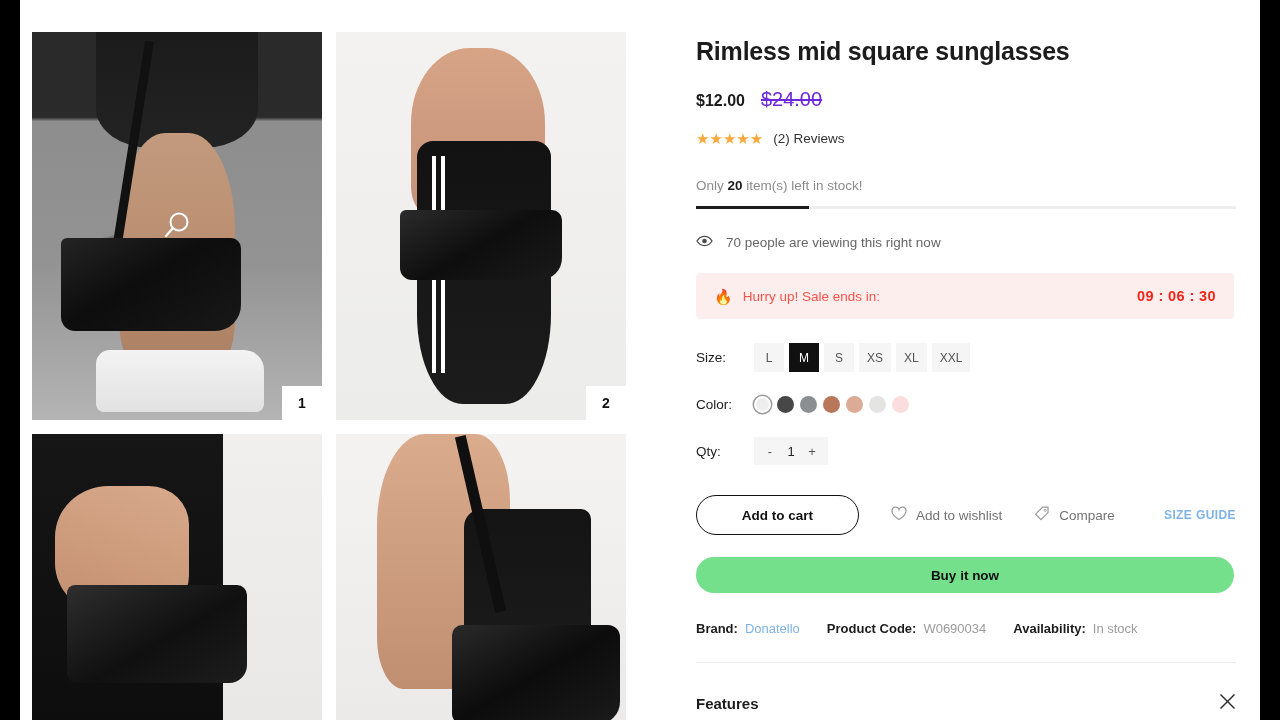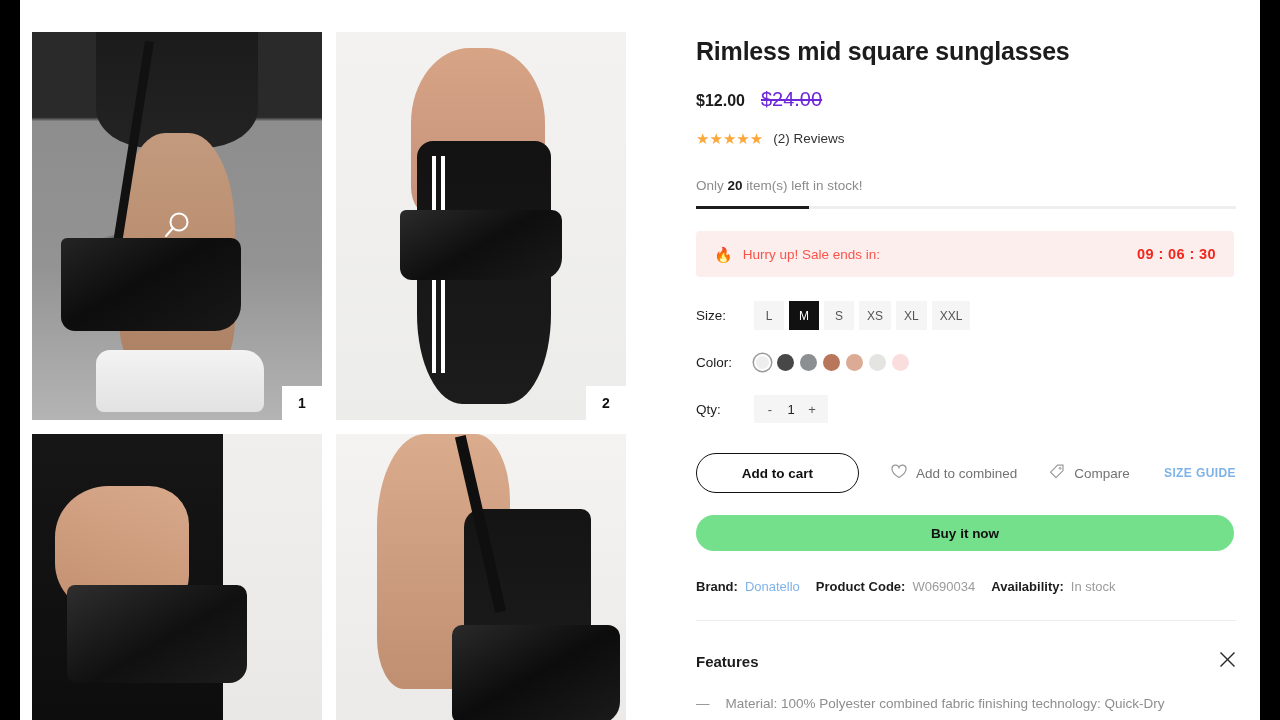--- a/index.html
+++ b/index.html
@@ -412,21 +412,21 @@
   .meta-row {
     margin-top: 28px;
     display: flex;
     align-items: center;
     font-size: 13px;
   }
   .meta-key { font-weight: 700; color: #1c1c1c; }
   .meta-val { color: #9b9b9b; margin-left: 7px; }
   .meta-val.link { color: #7fb3e8; }
   .meta-group { display: flex; align-items: center; }
-  .meta-group + .meta-group { margin-left: 16px; }
+  .meta-group + .meta-group { margin-left: 27px; }
 
   .divider {
     margin-top: 26px;
     width: 540px;
     height: 1px;
     background: #ececec;
   }
 
   .features-head {
     margin-top: 30px;
@@ -511,20 +511,29 @@
       <div class="stock-text">
         <span>Only</span>
         <b>20</b>
         <span>item(s) left in stock!</span>
       </div>
 
       <div class="stock-bar">
         <div class="stock-bar-fill" id="stock-fill" style="width: 21%;"></div>
       </div>
 
+      <div class="viewers-row">
+        <span>
+          <svg width="17" height="12" viewBox="0 0 17 12" fill="none">
+            <path d="M1 6s2.8-4.6 7.5-4.6S16 6 16 6s-2.8 4.6-7.5 4.6S1 6 1 6z" stroke="#4a4a4a" stroke-width="1.3"></path>
+            <circle cx="8.5" cy="6" r="2.3" fill="#4a4a4a"></circle>
+          </svg>
+        </span>
+        <span class="viewers-text">70 people are viewing this right now</span>
+      </div>
 
       <div class="countdown">
         <div class="countdown-left">
           <span class="fire-icon">🔥</span>
           <span class="countdown-label">Hurry up! Sale ends in:</span>
         </div>
         <span class="countdown-timer">09 : 06 : 30</span>
       </div>
 
       <div class="opt-row">
@@ -563,21 +572,21 @@
 
       <div class="actions-row">
         <button class="add-cart-btn">Add to cart</button>
 
         <div class="icon-action">
           <span>
             <svg width="16" height="15" viewBox="0 0 16 15" fill="none">
               <path d="M8 13.5S1 9.4 1 5.1A3.6 3.6 0 0 1 8 3.6 3.6 3.6 0 0 1 15 5.1c0 4.3-7 8.4-7 8.4z" stroke="#9a9a9a" stroke-width="1.2"></path>
             </svg>
           </span>
-          <span>Add to combined</span>
+          <span>Add to wishlist</span>
         </div>
 
         <div class="icon-action">
           <span>
             <svg width="16" height="16" viewBox="0 0 16 16" fill="none">
               <path d="M8.6 1.2H14v5.4L7 13.6 1.6 8.2 8.6 1.2z" stroke="#9a9a9a" stroke-width="1.2"></path>
               <circle cx="11.1" cy="4.3" r="1" stroke="#9a9a9a" stroke-width="1"></circle>
             </svg>
           </span>
           <span>Compare</span>

